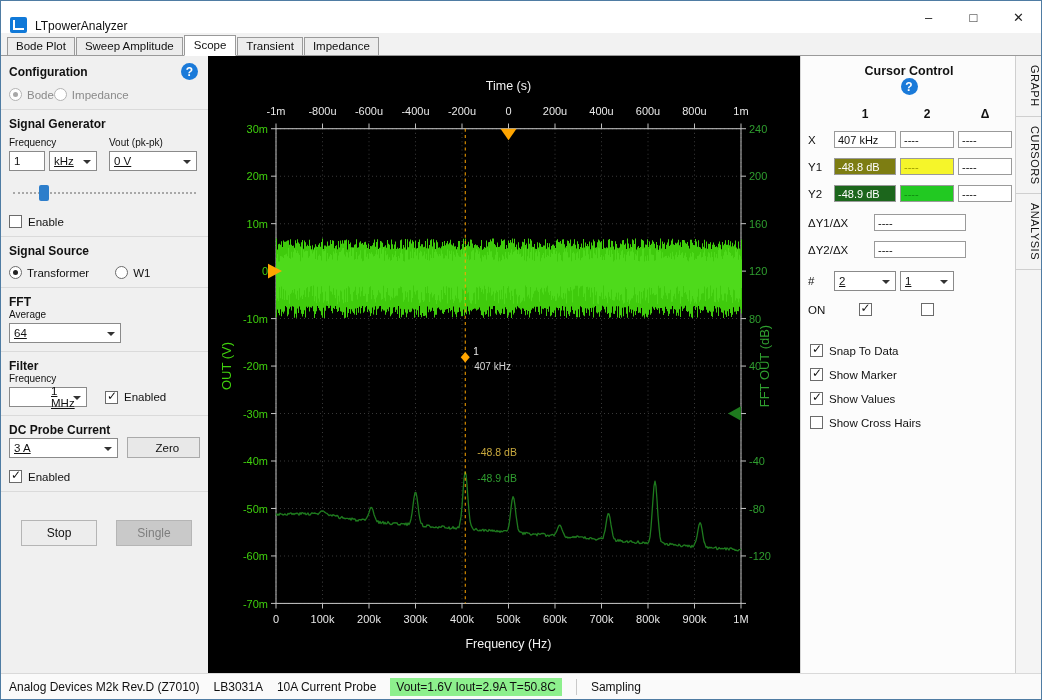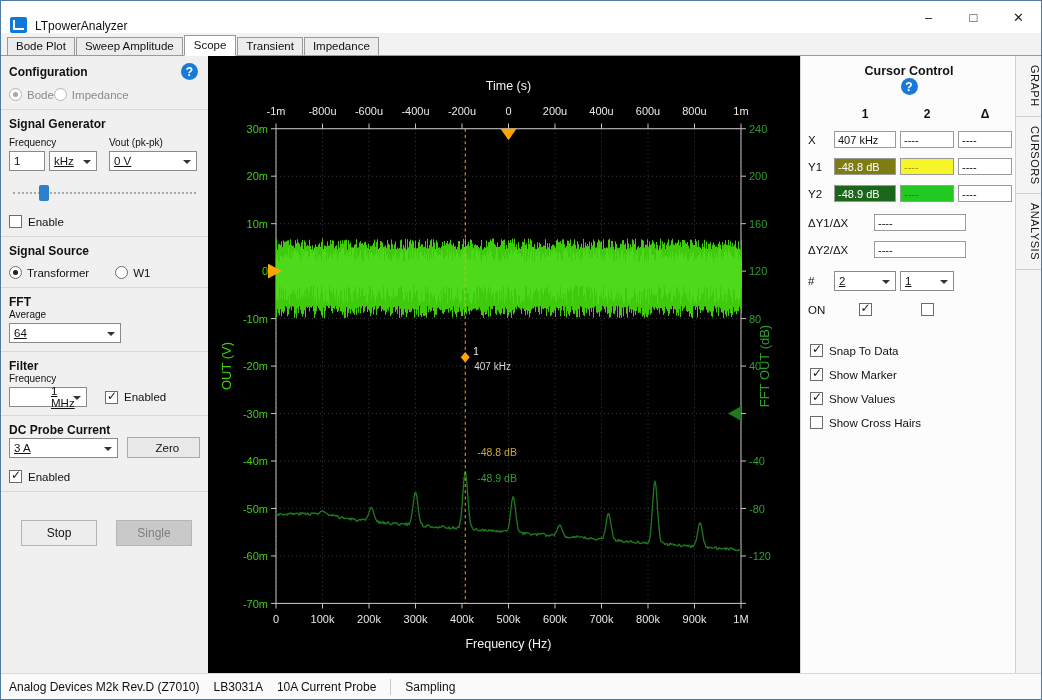--- a/index.html
+++ b/index.html
@@ -403,16 +403,17 @@
       <span class="side-tab">GRAPH</span>
       <span class="side-tab">CURSORS</span>
       <span class="side-tab">ANALYSIS</span>
     </div>
   </div>
 
   <div class="statusbar">
     <span>Analog Devices M2k Rev.D (Z7010)</span>
     <span>LB3031A</span>
     <span>10A Current Probe</span>
+    <span class="chip">Vout=1.6V Iout=2.9A T=50.8C</span>
     <span class="sb-sep"></span>
     <span>Sampling</span>
   </div>
 </div>
 
 </body></html>

